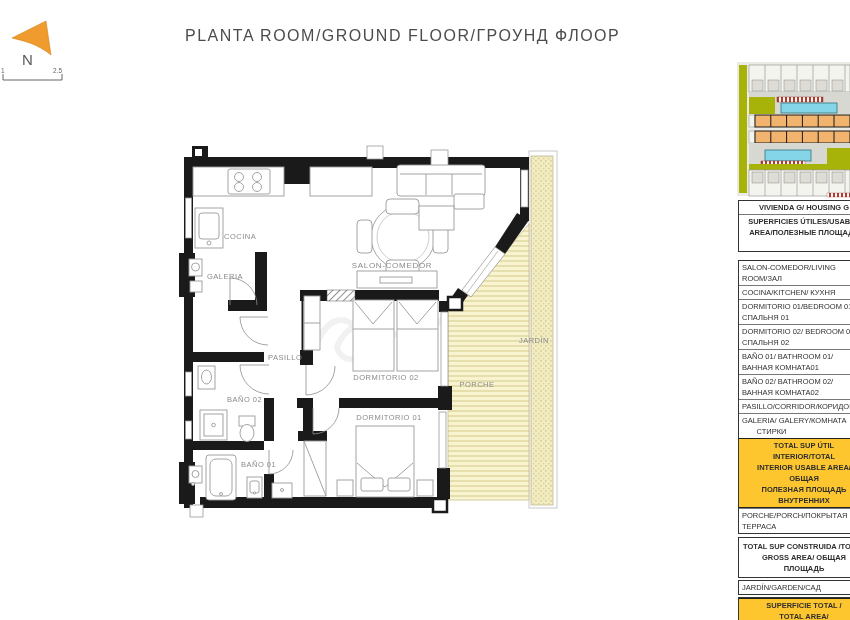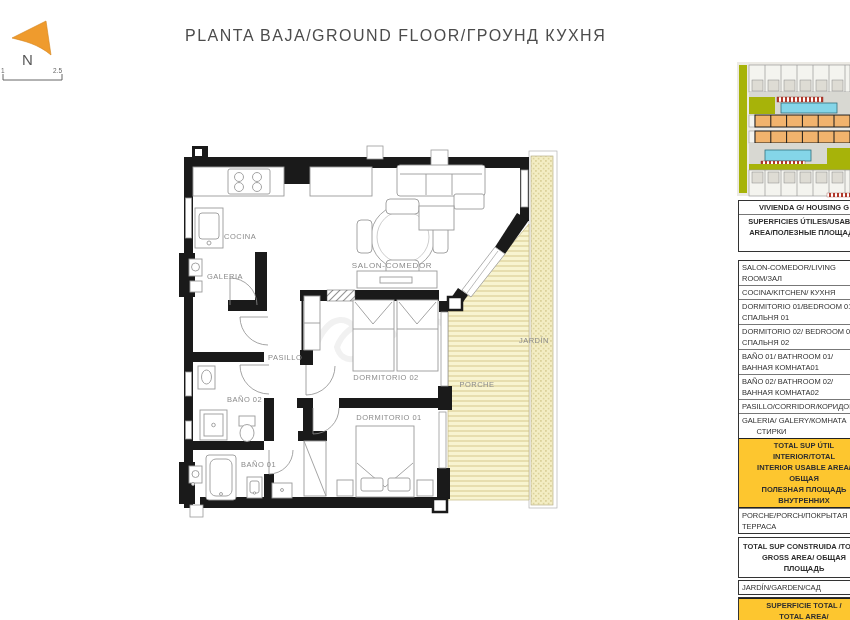--- a/index.html
+++ b/index.html
@@ -20,21 +20,21 @@
   .bold{font-weight:bold;}
   .center{text-align:center;}
   .subheader{padding-bottom:13px;}
   .yellow{background:#fdc62f;border-top:1px solid #222 !important;border-bottom:1px solid #222;}
   .built{padding:3px 3px;}
   .tgap8{height:8px;} .tgap3{height:3px;} .tgap2{height:2px;}
 </style>
 </head>
 <body>
 
-<div class="page-title">PLANTA BAJA/GROUND FLOOR/ГРОУНД КУХНЯ</div>
+<div class="page-title">PLANTA ROOM/GROUND FLOOR/ГРОУНД ФЛООР</div>
 
 <svg width="850" height="620" viewBox="0 0 850 620" style="position:absolute;left:0;top:0;">
   <defs>
     <pattern id="porchHatch" width="6" height="5" patternUnits="userSpaceOnUse">
       <rect width="6" height="5" fill="#f8f4d0"></rect>
       <line x1="0" y1="1" x2="6" y2="1" stroke="#d9cd92" stroke-width="1.1"></line>
     </pattern>
     <pattern id="gardenHatch" width="5" height="5" patternUnits="userSpaceOnUse">
       <rect width="5" height="5" fill="#f3edc3"></rect>
       <rect x="0" y="0" width="1.8" height="1.8" fill="#dcd29b"></rect>

